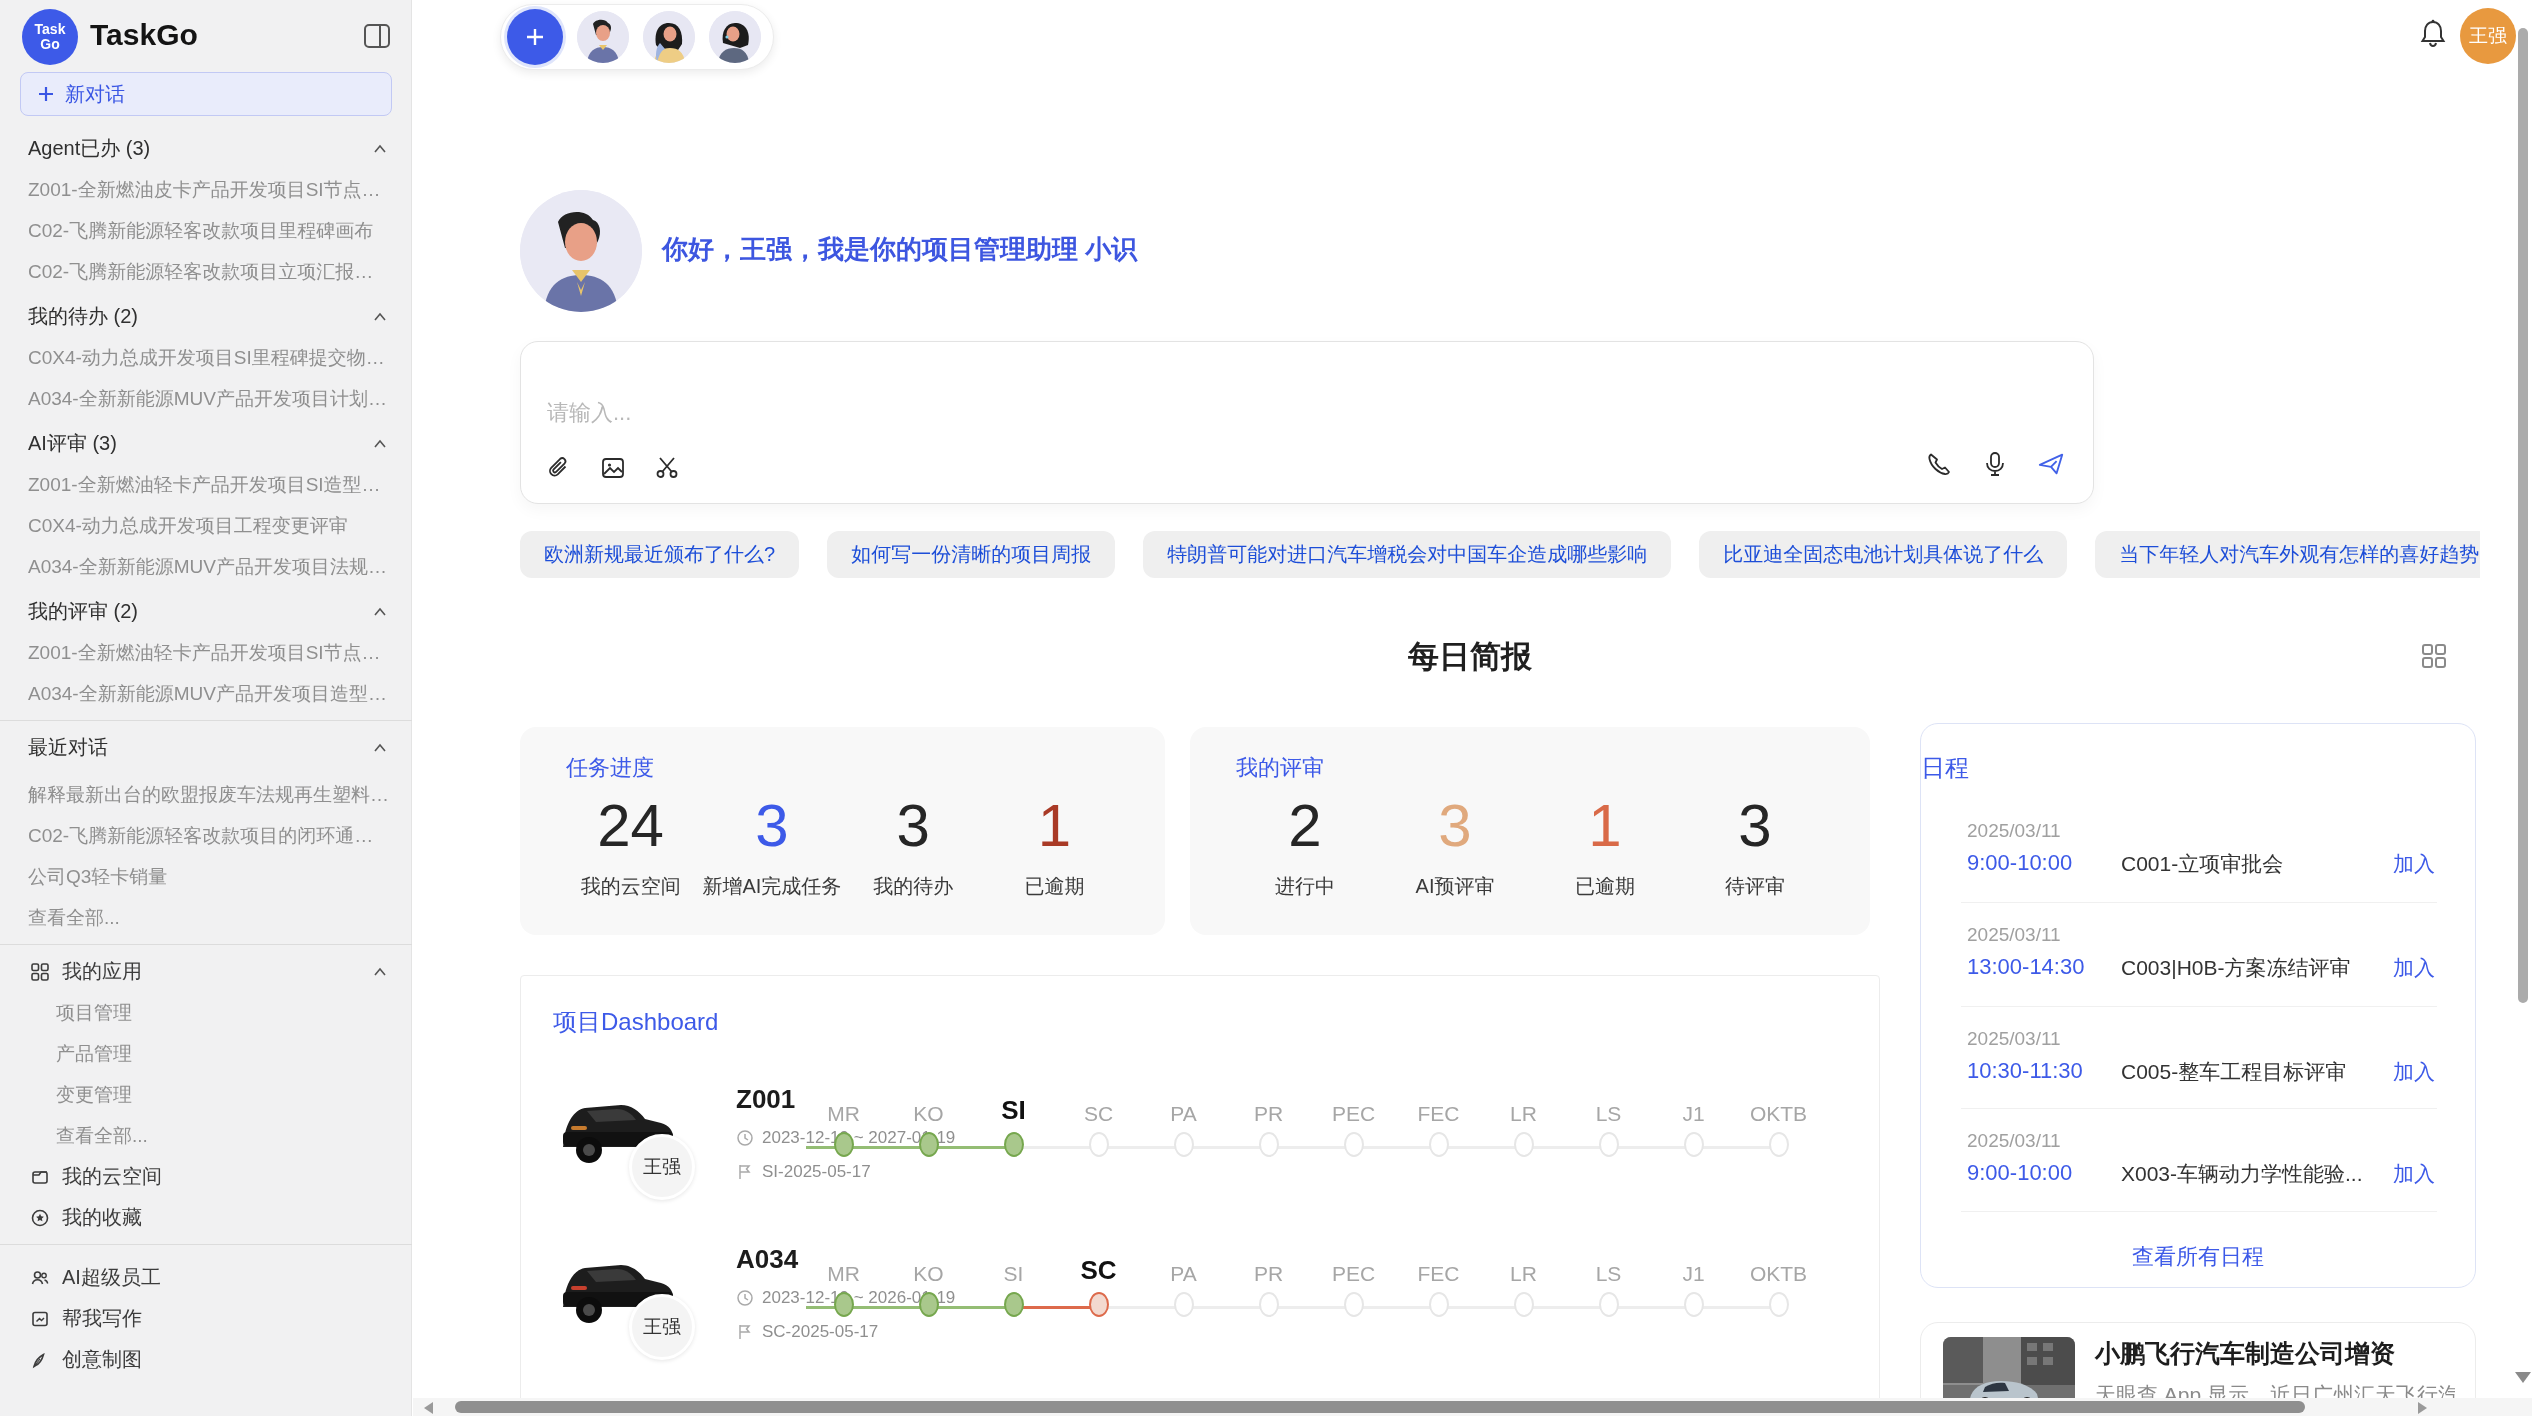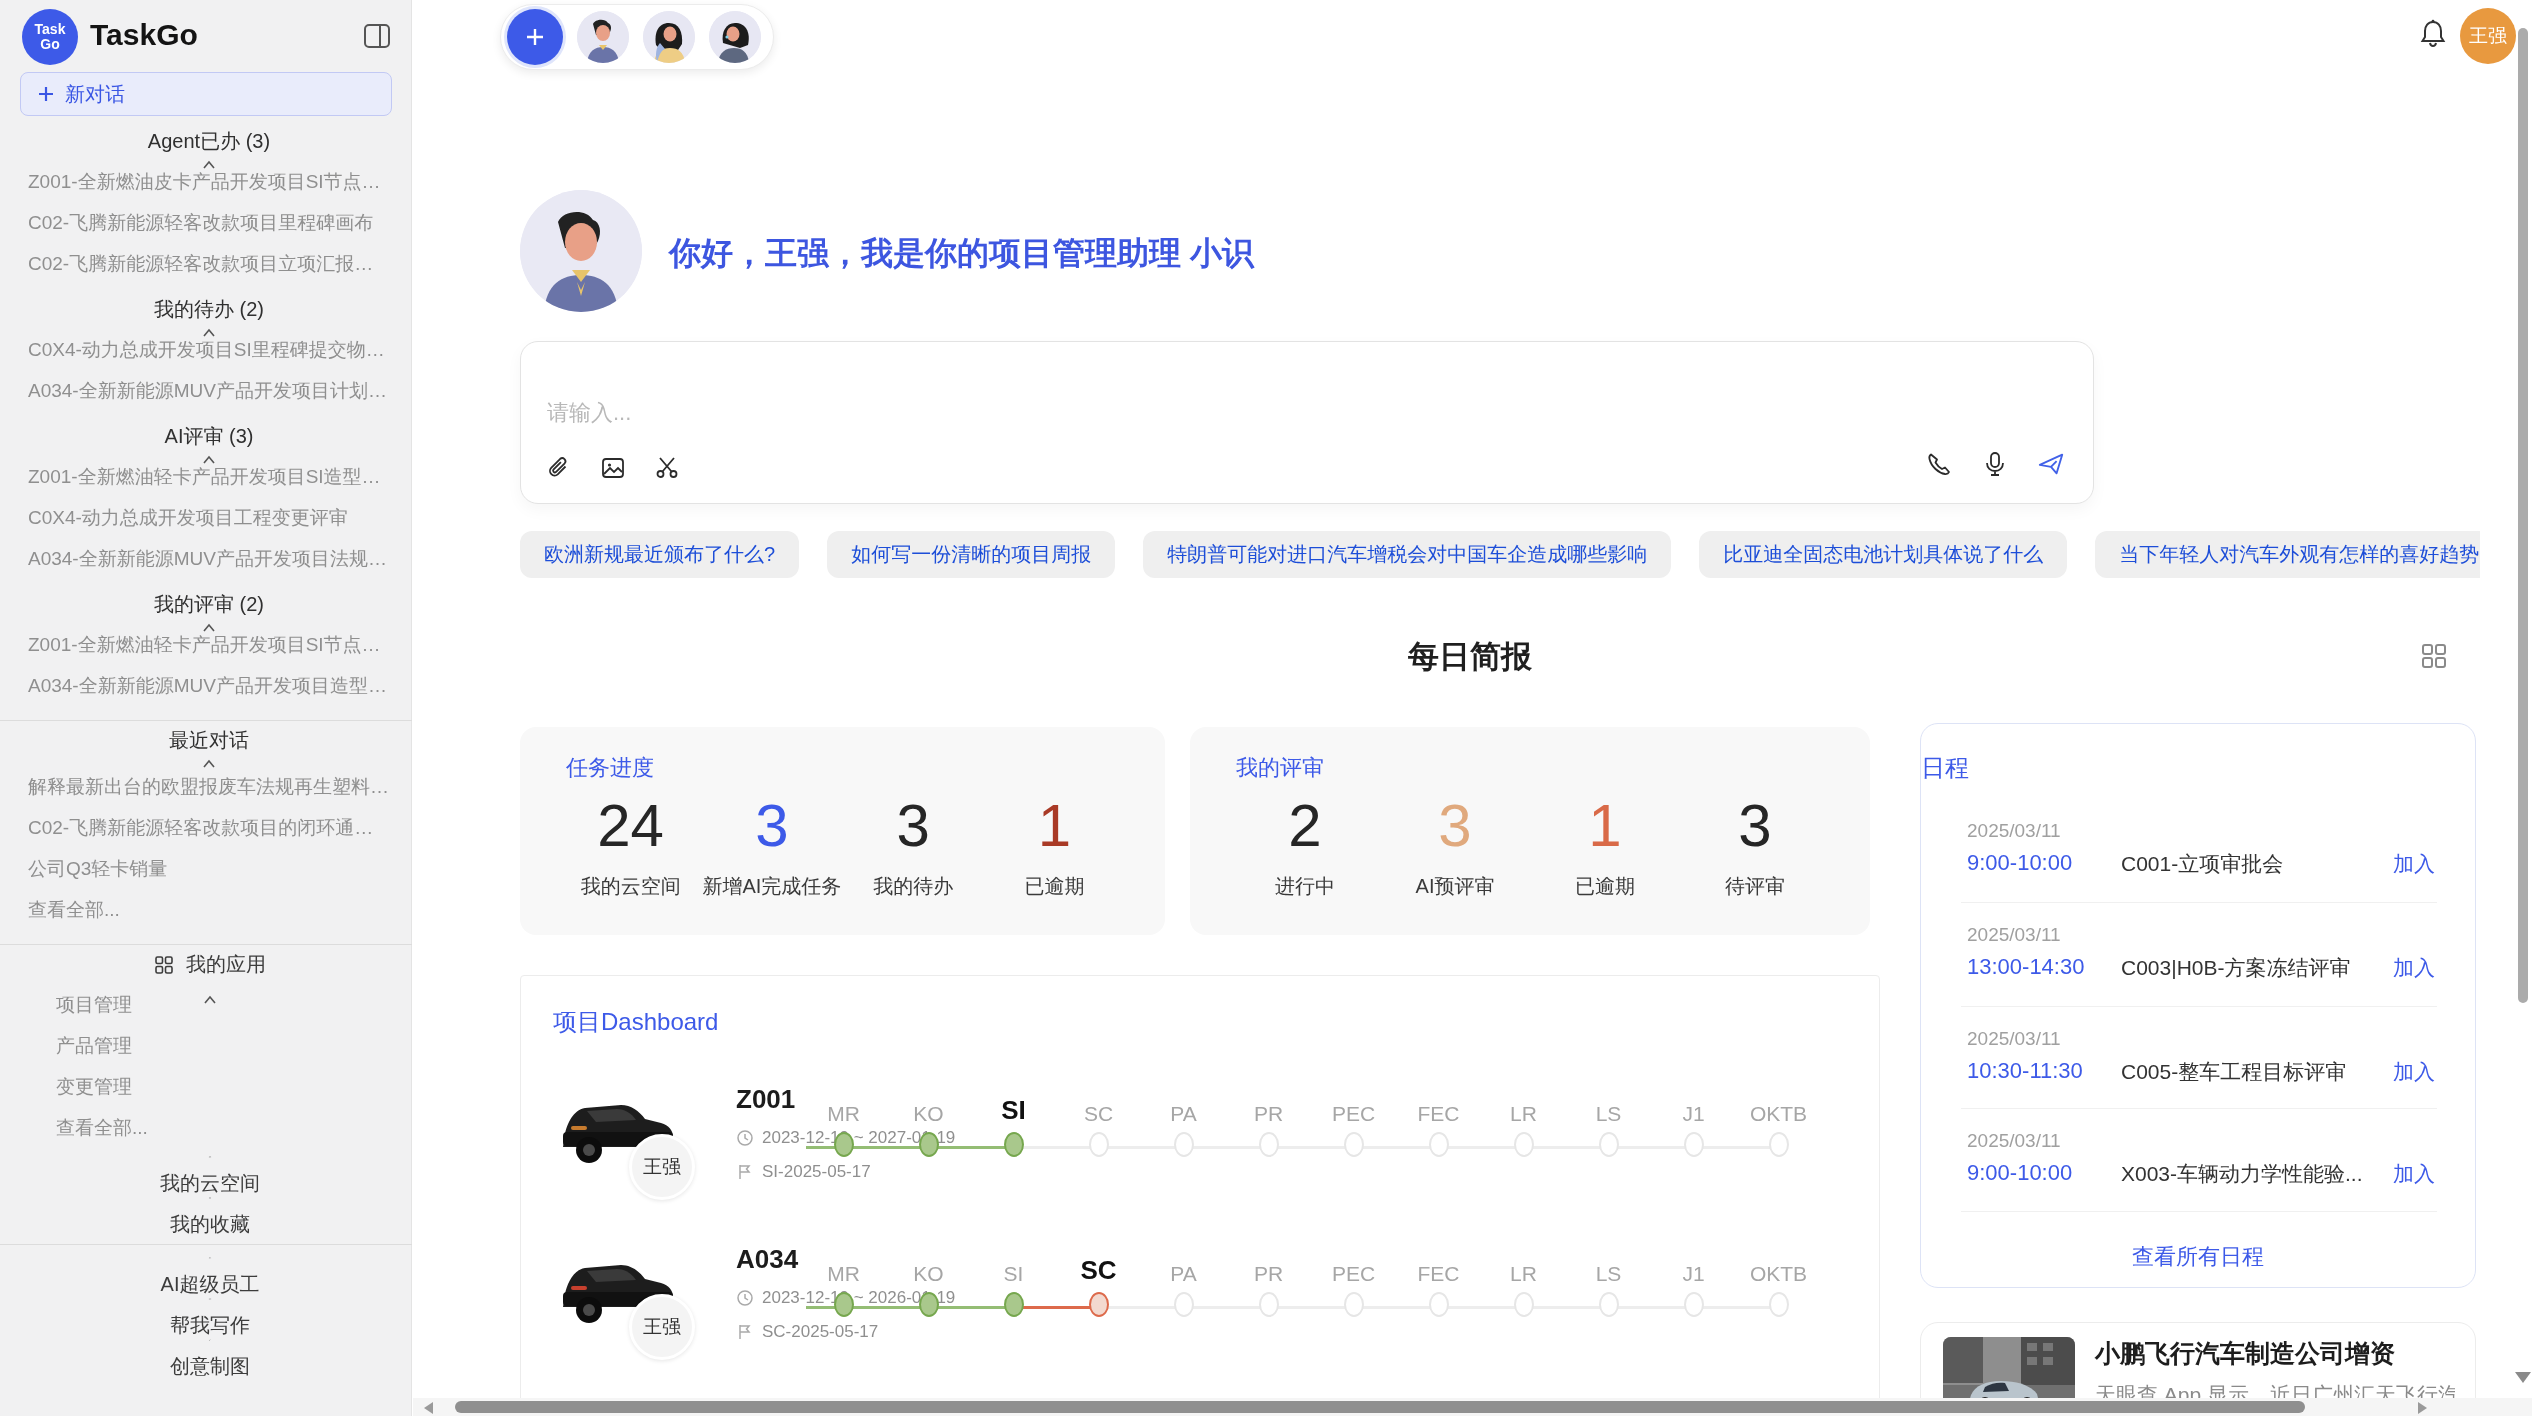--- a/index.html
+++ b/index.html
@@ -12,21 +12,21 @@
     background:#f1f1f2; border-right:1px solid #e4e4e4; }
   .logo-circle { position:absolute; left:22px; top:9px; width:56px; height:56px; border-radius:50%;
     background:#3d5ae8; color:#fff; display:flex; flex-direction:column; align-items:center; justify-content:center;
     font-size:14px; line-height:15px; font-weight:bold; }
   .app-title { position:absolute; left:90px; top:18px; font-size:30px; font-weight:bold; color:#141414; }
   .collapse-btn { position:absolute; right:20px; top:22px; width:28px; height:28px; cursor:pointer; }
   .new-chat { position:absolute; left:20px; top:72px; width:372px; height:44px; border-radius:8px;
     background:#e9ecfb; border:1px solid #c2c9f4; color:#3a56e4; font-size:20px;
     display:flex; align-items:center; padding-left:16px; gap:10px; cursor:pointer; }
   .side-list { position:absolute; left:0; top:128px; width:412px; }
-  .side-row { height:41px; display:flex; align-items:center; padding:0 22px 0 28px;flex-direction:column; }
+  .side-row { height:41px; display:flex; align-items:center; padding:0 22px 0 28px; }
   .side-header { font-size:20px; color:#303030; justify-content:space-between; }
   .side-item { font-size:19px; color:#8f8f8f; cursor:pointer; }
   .side-item span { display:block; width:100%; }
   .side-div { height:1px; background:#dcdcdc; margin:6px 0; }
   .side-app { padding-left:56px; }
   .icon-row { gap:12px; padding-left:30px; font-size:20px; color:#3c3c3c; }
   .chev { width:20px; height:20px; flex:0 0 auto; }
   .sp6 { height:6px; } .sp4 { height:4px; }
 
   
@@ -36,21 +36,21 @@
   .plus-circle { width:56px; height:56px; border-radius:50%; background:#3d5ae8; color:#fff;
     display:flex; align-items:center; justify-content:center; box-shadow:0 0 0 3px #dfe5fb; cursor:pointer; }
   .avatar52 { width:52px; height:52px; border-radius:50%; overflow:hidden; background:#e7e7f3; cursor:pointer; }
   .bell { position:absolute; left:2418px; top:18px; width:30px; height:32px; cursor:pointer; }
   .user-avatar { position:absolute; left:2460px; top:8px; width:56px; height:56px; border-radius:50%;
     background:#e8993f; color:#fff; font-size:19px; display:flex; align-items:center; justify-content:center; cursor:pointer; }
 
   
   .greet-avatar { position:absolute; left:520px; top:190px; width:122px; height:122px; border-radius:50%;
     overflow:hidden; background:#e9e9f4; }
-  .greet-text { position:absolute; left:662px; top:232px; font-size:32px; font-weight:bold; color:#3d56e0;margin-left:7px; }
+  .greet-text { position:absolute; left:662px; top:232px; font-size:26px; font-weight:bold; color:#3d56e0; }
 
   
   .input-card { position:absolute; left:520px; top:341px; width:1574px; height:163px; border-radius:18px;
     background:#fff; border:1.5px solid #e3e3e3; box-shadow:0 6px 16px rgba(0,0,0,.04); }
   .input-placeholder { position:absolute; left:26px; top:56px; font-size:22px; color:#b8b8b8; }
   .input-icons-left { position:absolute; left:24px; top:112px; display:flex; gap:26px; }
   .input-icons-right { position:absolute; right:28px; top:108px; display:flex; gap:28px; align-items:center; }
   .tool-icon { width:28px; height:28px; cursor:pointer; }
 
   

